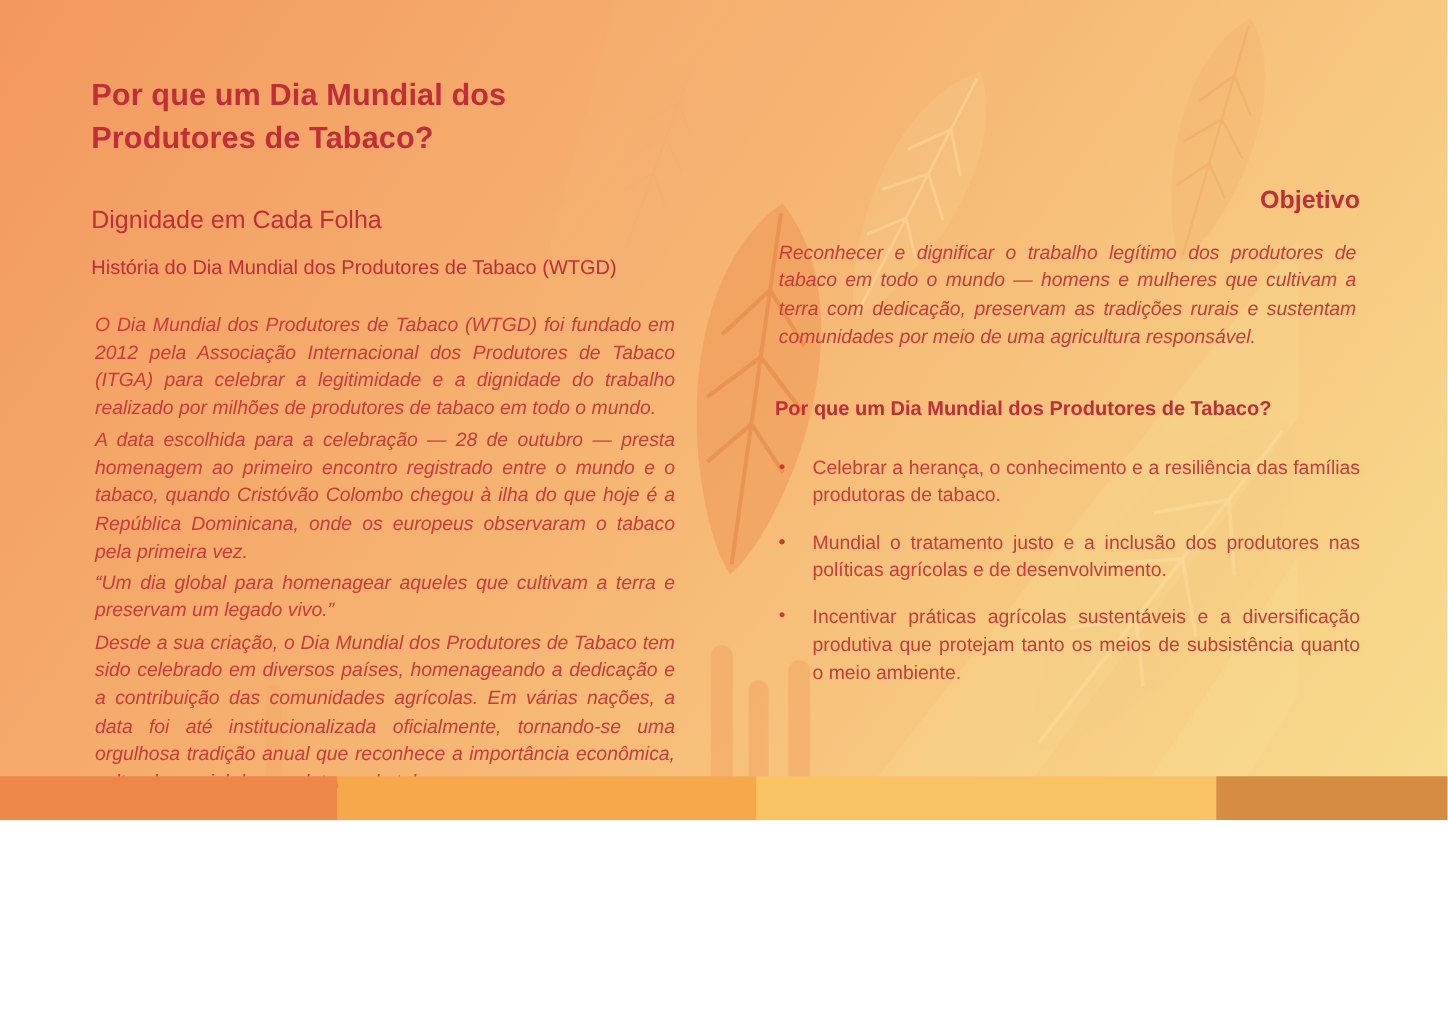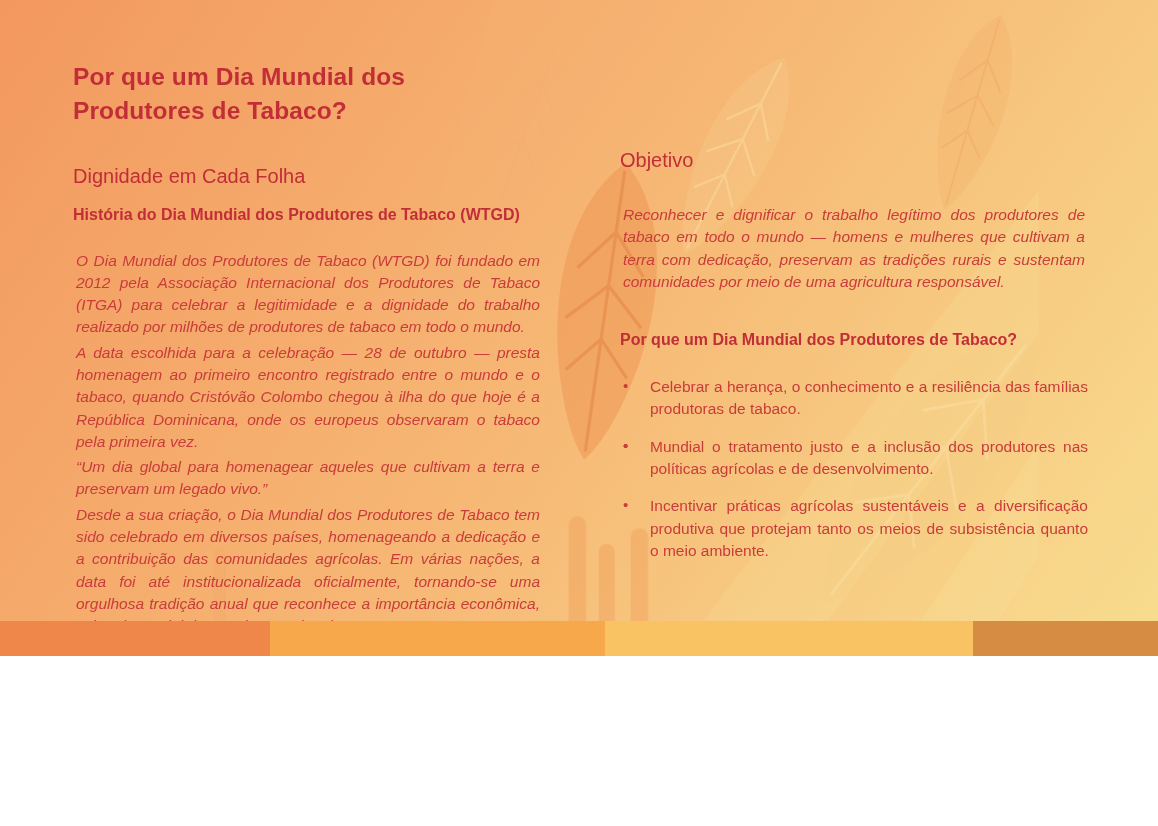--- a/index.html
+++ b/index.html
@@ -18,30 +18,31 @@
   h1,h2,h3,p{margin:0;}
   .title{
     color:#c12e37;font-size:24.5px;line-height:34px;font-weight:700;
     margin-bottom:36px;letter-spacing:.1px;
   }
   .subtitle{
     color:#c12e37;font-size:20px;line-height:24px;font-weight:400;
     margin-bottom:16px;
   }
   .sec-heading{
-    color:#c12e37;font-size:16px;line-height:21.5px;font-weight:700;
+    color:#c12e37;font-size:16px;line-height:21.5px;font-weight:400;
     text-align:justify;margin-bottom:24px;
   }
   .para{
     color:#c93c3b;font-size:15.5px;line-height:22.3px;
     text-align:justify;margin:3px;font-style:italic;
   }
   .right-heading{
-    color:#c12e37;font-size:20px;line-height:24px;font-weight:400;
-    margin-bottom:32px;
+    color:#c12e37;font-size:20px;line-height:24px;font-weight:700;
+    margin-bottom:20px;
+    text-align:right;
   }
   .why-heading{
     color:#c12e37;font-size:16px;line-height:21px;font-weight:700;
     margin-top:36px;margin-bottom:26px;
   }
   .bullet-item{
     position:relative;padding-left:30px;margin-bottom:15px;
     color:#c93c3b;font-size:15.5px;line-height:22.3px;text-align:justify;
   }
   .bullet-item .marker{

